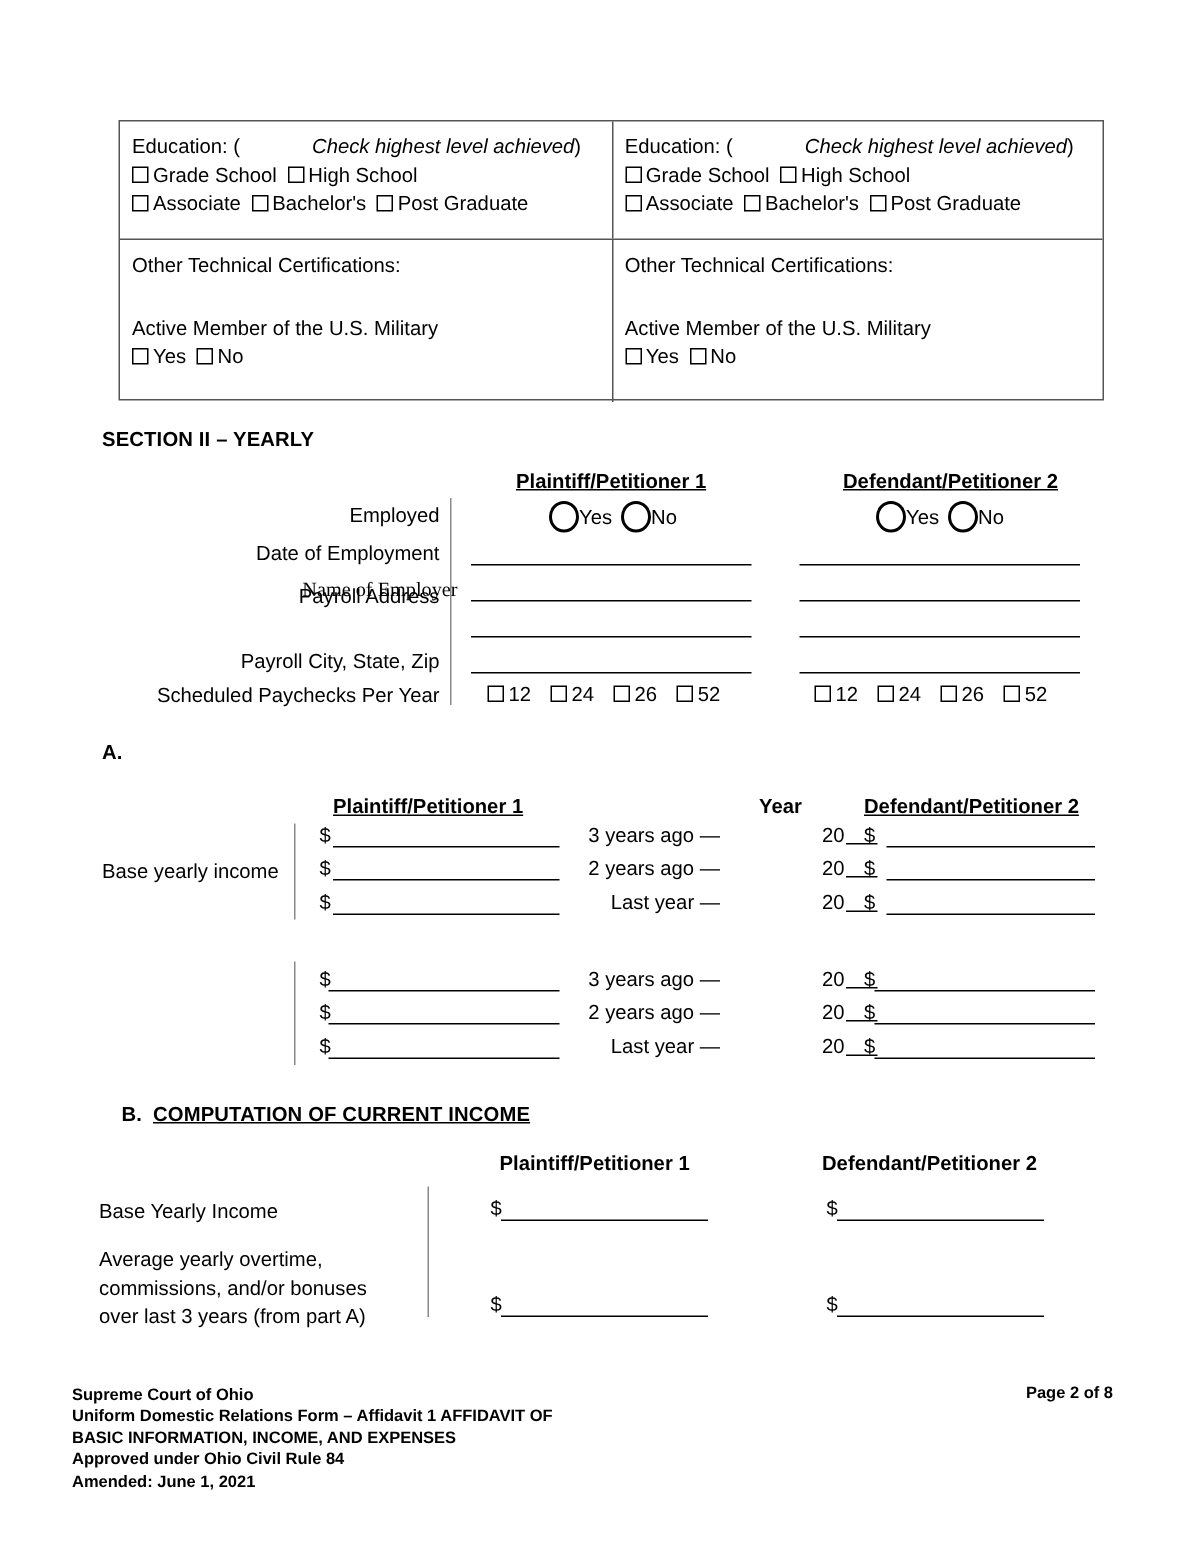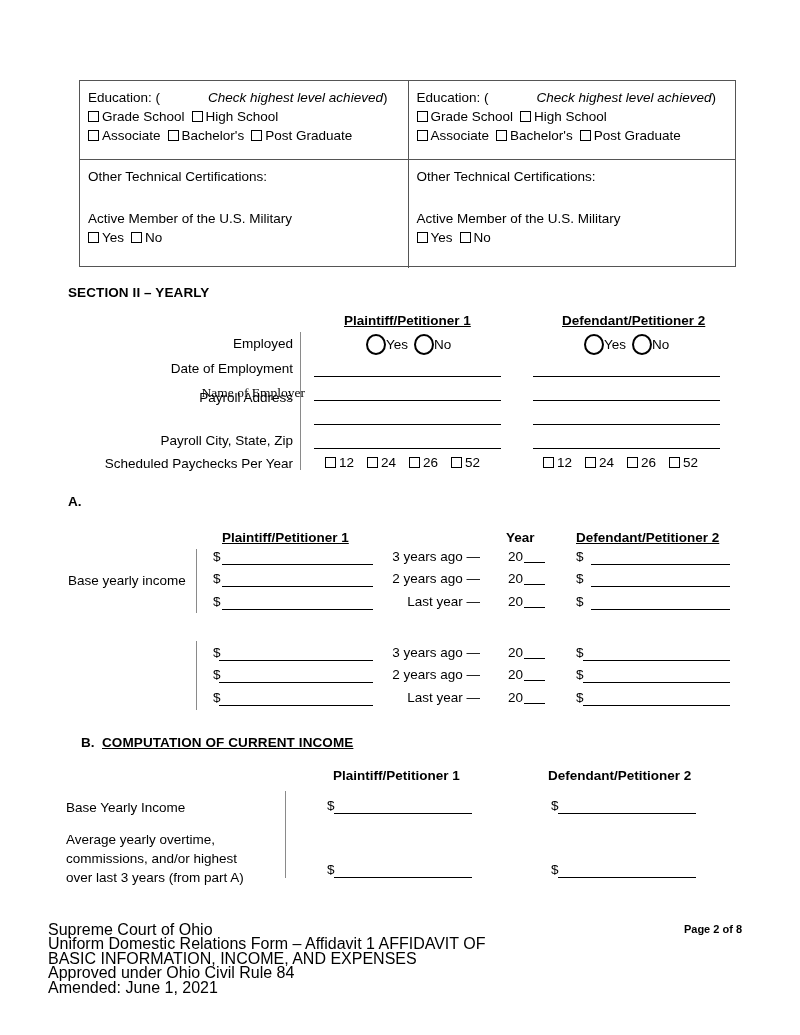--- a/index.html
+++ b/index.html
@@ -90,33 +90,33 @@
   
   .cbrow{position:absolute;font-size:13.5px;white-space:nowrap;}
   .cbrow .item{display:inline-block;margin-right:13px;}
   .cbrow .item:last-child{margin-right:0;}
 
   
   .pa-hdr{position:absolute;font-size:13.5px;font-weight:bold;text-decoration:underline;white-space:nowrap;}
   .pa-hdr.plain{text-decoration:none;font-weight:normal;}
   .pa-rowlabel{position:absolute;font-size:13.5px;white-space:nowrap;line-height:19px;}
   .pa-when{position:absolute;font-size:13.5px;white-space:nowrap;text-align:right;}
-  .pa-year{position:absolute;font-size:13.5px;white-space:nowrap;}
+  .pa-year{position:absolute;font-size:13.5px;white-space:nowrap;margin-left:40px;}
   .pa-year .u{display:inline-block;width:21px;border-bottom:1.5px solid #000;height:12px;vertical-align:-2px;margin-left:1px;}
   .dollar{position:absolute;font-size:13.5px;}
   .vdiv{position:absolute;width:1px;background:#8a8a8a;}
 
   
   .pb-hdr{position:absolute;font-size:13.5px;font-weight:bold;white-space:nowrap;}
   .pb-label{position:absolute;font-size:13.5px;line-height:19px;white-space:nowrap;}
 
   
   .footer{
     position:absolute;left:48px;top:923px;
-    font-size:16px;font-weight:normal;line-height:14.4px;
+    font-size:11px;font-weight:bold;line-height:14.4px;
     white-space:nowrap;
   }
   .footer div{white-space:nowrap;}
   .pagenum{
     position:absolute;right:58px;top:923px;
     font-size:11px;font-weight:bold;white-space:nowrap;
   }
 </style>
 </head>
 <body>
@@ -275,21 +275,21 @@
 
   <div class="pb-label" style="left:66px;top:798px;">Base Yearly Income</div>
 
   <div class="dollar" style="left:327px;top:798px;">$</div>
   <div class="rule" style="left:334px;top:813px;width:138px;"></div>
   <div class="dollar" style="left:551px;top:798px;">$</div>
   <div class="rule" style="left:558px;top:813px;width:138px;"></div>
 
   <div class="pb-label" style="left:66px;top:830px;">
     <div>Average yearly overtime,</div>
-    <div>commissions, and/or highest</div>
+    <div>commissions, and/or bonuses</div>
     <div>over last 3 years (from part A)</div>
   </div>
 
   <div class="dollar" style="left:327px;top:862px;">$</div>
   <div class="rule" style="left:334px;top:877px;width:138px;"></div>
   <div class="dollar" style="left:551px;top:862px;">$</div>
   <div class="rule" style="left:558px;top:877px;width:138px;"></div>
 
   <div class="footer">
     <div>Supreme Court of Ohio</div>

